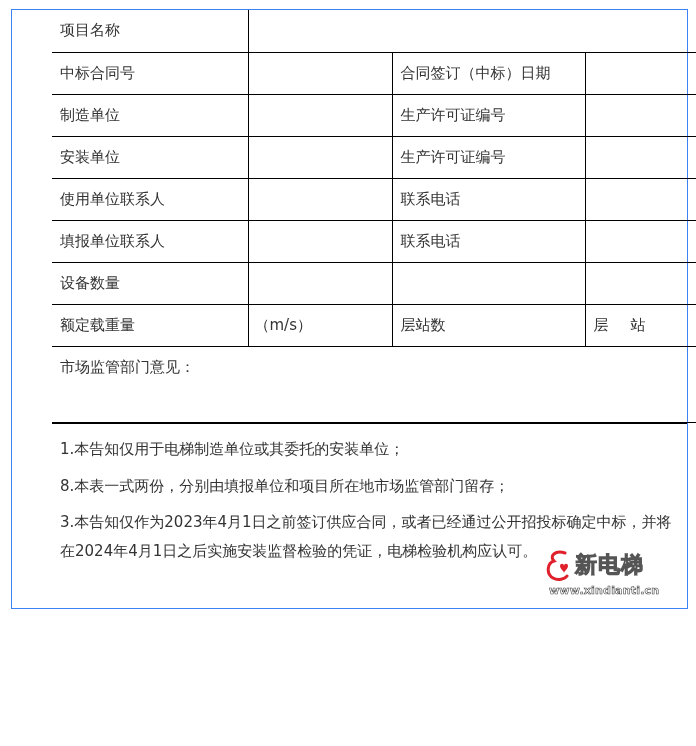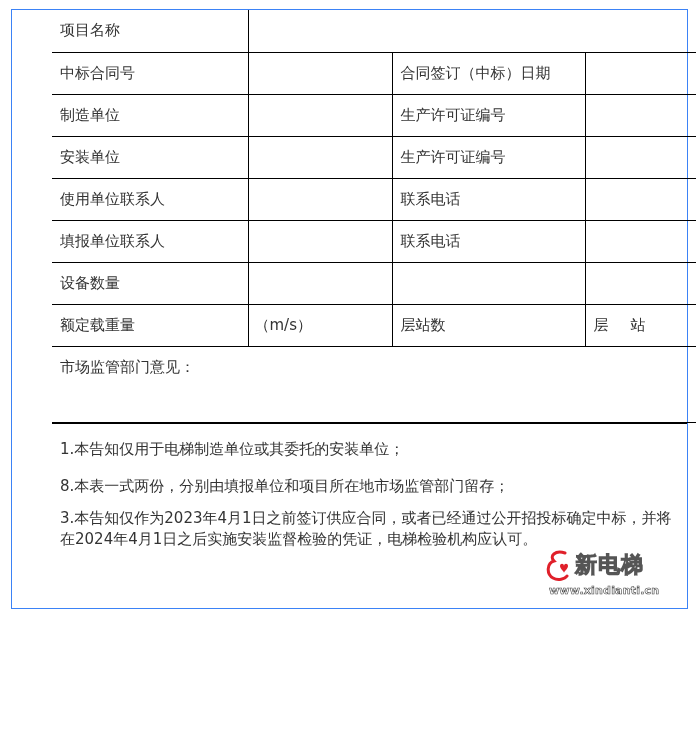--- a/index.html
+++ b/index.html
@@ -8,21 +8,21 @@
   .form { position: absolute; left: 11px; top: 9px; width: 677px; border: 1px solid #3b82f6; box-sizing: border-box; padding-left: 40px; }
   table { border-collapse: collapse; width: 676px; table-layout: fixed; }
   td { border: 1px solid #000; height: 42px; box-sizing: border-box; padding: 0 0 0 8px;
        font-size: 15px; vertical-align: middle; white-space: nowrap; overflow: hidden; }
   table tr:first-child td { border-top: none; }
   table td:first-child { border-left: none; }
   table td:last-child { border-right: none; }
   td.opinion { height: 76px; vertical-align: top; padding-top: 11px; }
   .notes { border-top: 1px solid #000; padding: 10px 8px 0 8px; height: 185px; position: relative; box-sizing: border-box; }
   .note { font-size: 15px; line-height: 30px; margin: 0 0 7px 0; }
-  .note.last { line-height: 21px; }
+  .note.last { line-height: 29px; }
   .gap { display: inline-block; width: 22px; }
   .logo { position: absolute; right: 2px; bottom: 6px; width: 140px; height: 52px; text-align: right; }
   .logo-mark { position: absolute; left: 0; top: 0; width: 26px; height: 32px; }
   .logo-name { position: absolute; left: 30px; top: 0; font-size: 22px; font-weight: bold; color: #ffffff;
                -webkit-text-stroke: 1px #555; letter-spacing: 1px; }
   .logo-url { position: absolute; left: 4px; top: 34px; font-size: 11px; font-weight: bold; color: #fff;
               -webkit-text-stroke: 0.6px #444; letter-spacing: 0.2px; font-family: "DejaVu Sans", sans-serif; }
 </style>
 </head>
 <body>

